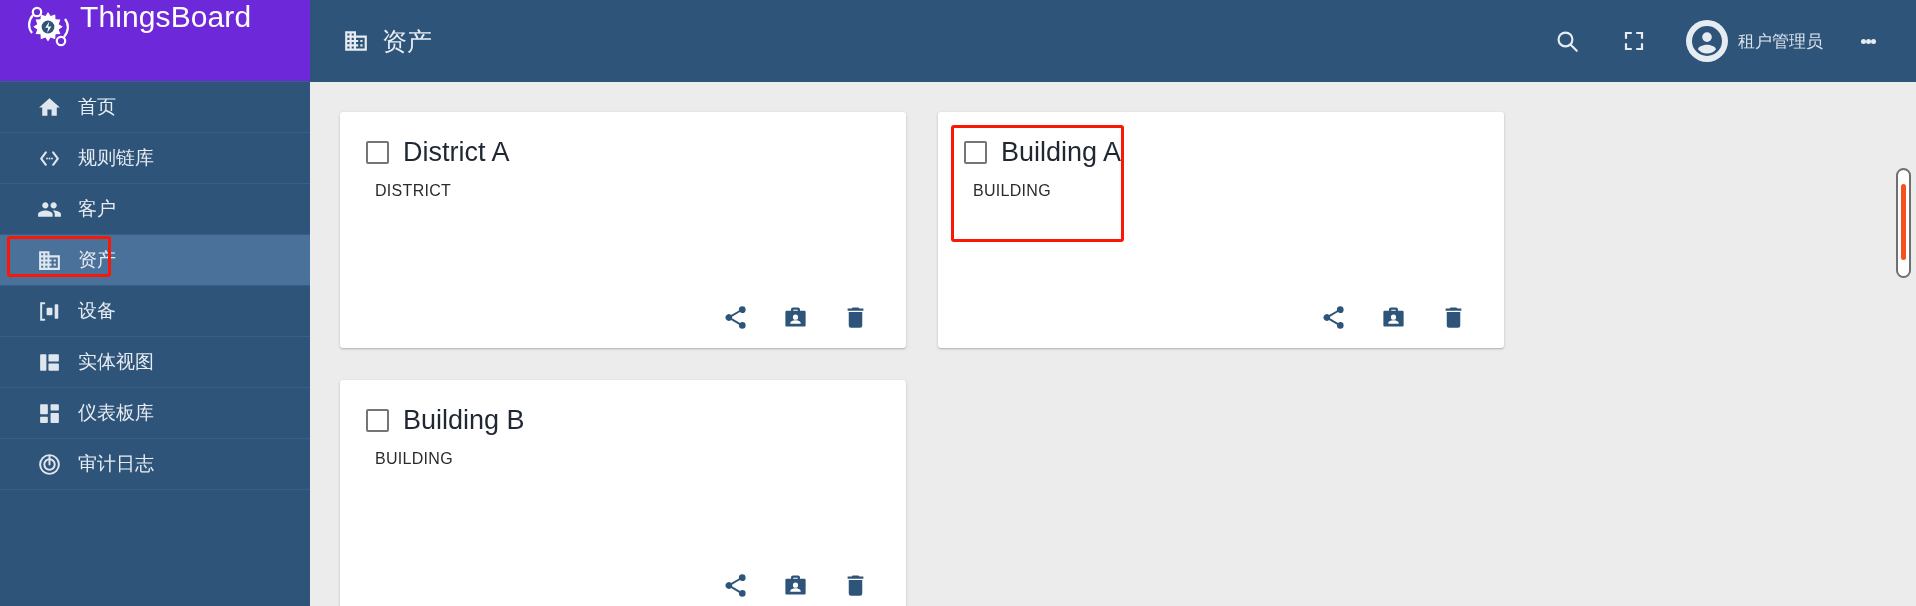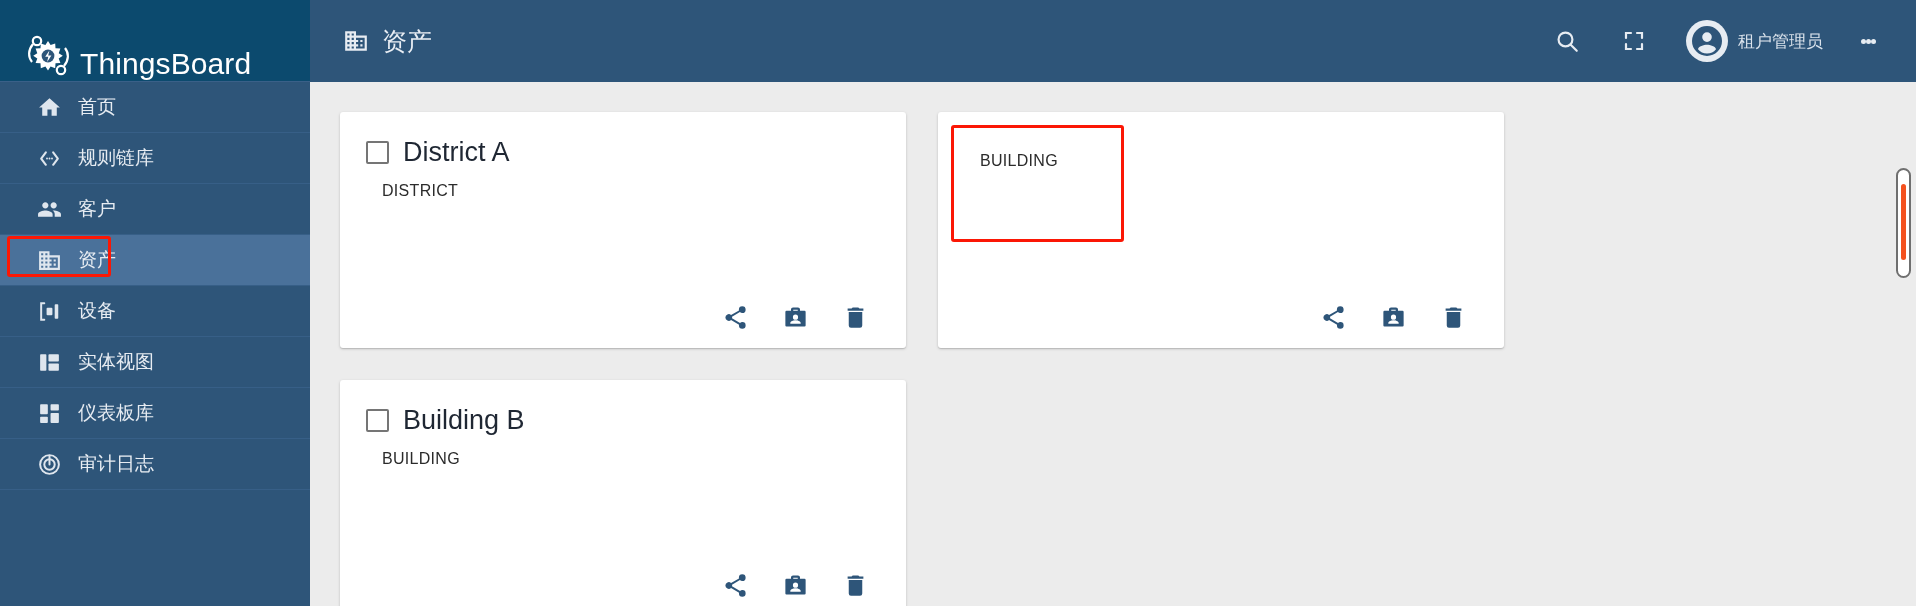--- a/index.html
+++ b/index.html
@@ -29,24 +29,24 @@
     display: flex;
     flex-direction: column;
     position: relative;
     z-index: 5;
   }
 
   .sidebar-header {
     height: 82px;
     min-height: 82px;
     display: flex;
-    align-items: flex-end;
+    align-items: flex-start;
     padding-left: 22px;
     border-bottom: 1px solid #3a6088;
-    background: #0c4a6e;
+    background: #6d28d9;
   }
 
   .logo-mark {
     width: 52px;
     height: 52px;
     flex: 0 0 52px;
     display: block;
   }
 
   .logo-text {
@@ -243,21 +243,21 @@
     font-weight: 400;
     line-height: 1.1;
     white-space: nowrap;
   }
 
   .card-subtitle {
     font-size: 16px;
     color: #2b2b2b;
     letter-spacing: 0.3px;
     margin-top: 14px;
-    margin-left: 16px;
+    margin-left: 9px;
   }
 
   .card-spacer { flex: 1 1 auto; }
 
   .card-actions {
     display: flex;
     justify-content: flex-end;
     align-items: center;
     gap: 26px;
     padding-right: 8px;
@@ -520,20 +520,24 @@
               <span>
                 <svg viewBox="0 0 24 24" width="27" height="27" fill="currentColor">
                   <path d="M6 19a2 2 0 002 2h8a2 2 0 002-2V7H6v12zM19 4h-3.5l-1-1h-5l-1 1H5v2h14V4z"></path>
                 </svg>
               </span>
             </button>
           </div>
         </section>
 
         <section class="asset-card">
+          <div class="card-head">
+            <span class="card-checkbox"></span>
+            <span class="card-title">Building A</span>
+          </div>
           <div class="card-subtitle">BUILDING</div>
           <div class="card-spacer"></div>
           <div class="card-actions">
             <button class="card-action-btn">
               <span>
                 <svg viewBox="0 0 24 24" width="27" height="27" fill="currentColor">
                   <path d="M18 16.1c-.76 0-1.44.3-1.96.77L8.9 12.7c.05-.23.1-.46.1-.7s-.05-.47-.1-.7l7.05-4.11c.54.5 1.25.81 2.05.81a3 3 0 100-6 3 3 0 00-3 3c0 .24.05.47.1.7L8.04 9.81A3 3 0 003 12a3 3 0 005.04 2.19l7.12 4.16c-.05.21-.08.43-.08.65a2.92 2.92 0 105.92 0 2.92 2.92 0 00-3-2.9z"></path>
                 </svg>
               </span>
             </button>

